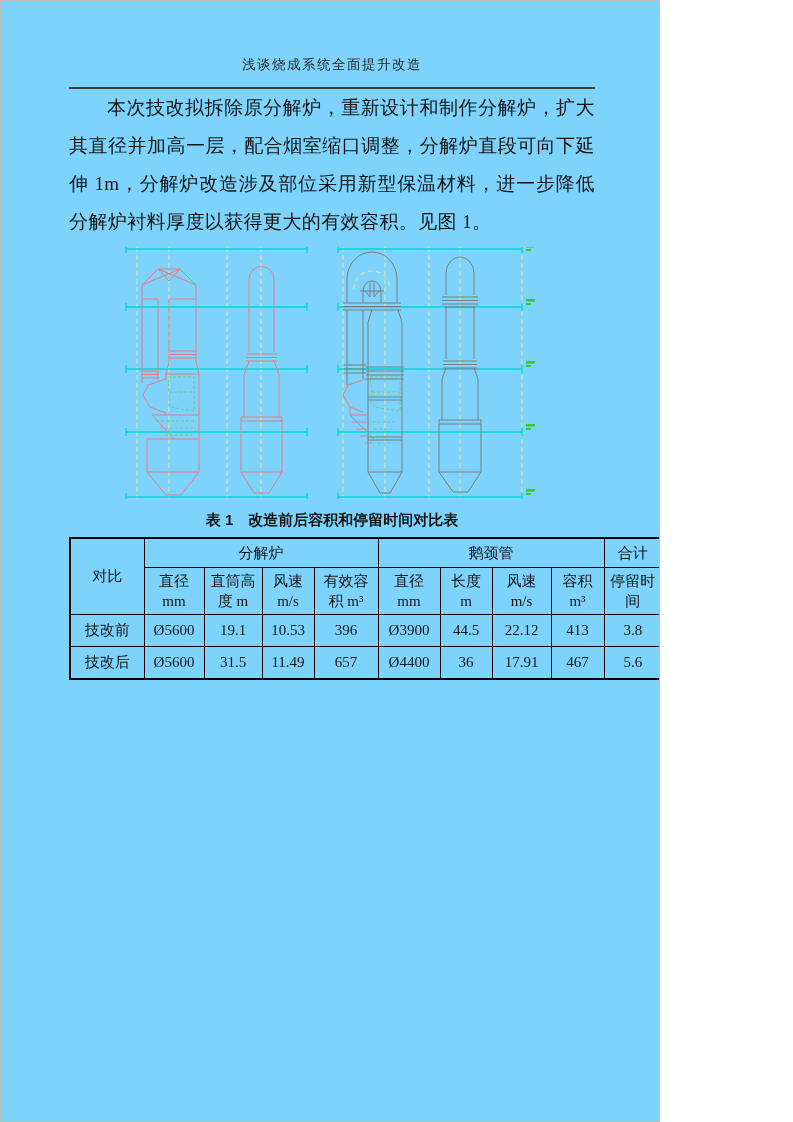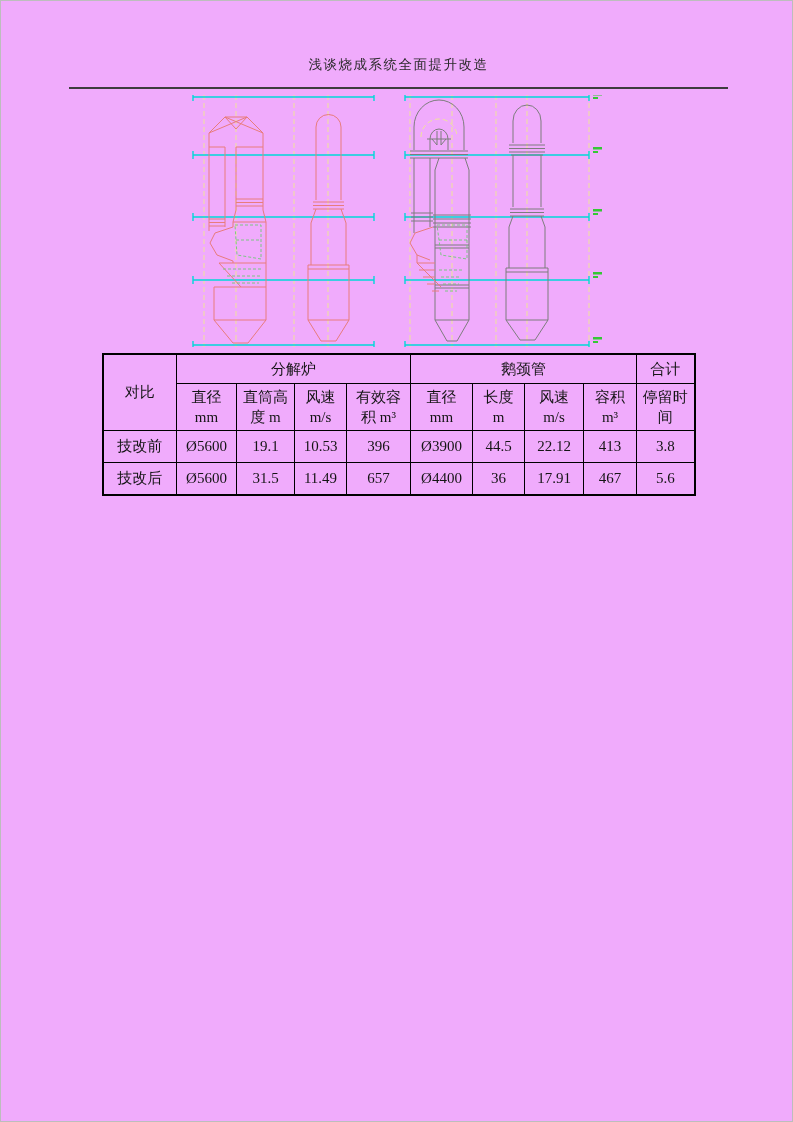--- a/index.html
+++ b/index.html
@@ -1,18 +1,18 @@
 <!DOCTYPE html>
 <html><head>
 <meta charset="utf-8">
 <style>
   html,body { margin:0; padding:0; background:#ffffff; }
   .page {
-    width:793px; height:1122px; box-sizing:border-box;
-    background:#f0abfc; border:1px solid #bdbdbd;
+    width:660px; height:1122px; box-sizing:border-box;
+    background:#7dd3fc; border:1px solid #bdbdbd;
     padding:0 64px 0 68px; position:relative;
     font-family:"Liberation Serif","DejaVu Serif",serif;
     color:#151515; overflow:hidden;
   }
   .header { padding-top:54px; padding-bottom:13px; border-bottom:2px solid #3d3d3d; text-align:center; }
   .header-title { font-size:13.5px; letter-spacing:1.5px; color:#2a2a2a; }
   .para { font-size:19px; line-height:38px; text-align:justify; text-indent:2em; margin:0; letter-spacing:0.4px; }
   .section-heading { font-size:19px; line-height:38px; margin:0; letter-spacing:0.4px; }
   .figure { margin-top:6px; text-align:center; }
   .figure svg { display:block; margin:0 auto; }
@@ -34,20 +34,21 @@
 </style>
 </head>
 <body>
 
 <div class="page">
 
   <div class="header">
     <span class="header-title">浅谈烧成系统全面提升改造</span>
   </div>
 
+  <p class="para">本次技改拟拆除原分解炉，重新设计和制作分解炉，扩大其直径并加高一层，配合烟室缩口调整，分解炉直段可向下延伸 1m，分解炉改造涉及部位采用新型保温材料，进一步降低分解炉衬料厚度以获得更大的有效容积。见图 1。</p>
 
   <div class="figure">
     <svg width="420" height="252" viewBox="0 0 420 252">
 
       <g stroke="#eeea90" stroke-width="0.9" stroke-dasharray="5 3" fill="none">
         <line x1="15" y1="0" x2="15" y2="252"></line>
           <line x1="47" y1="0" x2="47" y2="252"></line>
         <line x1="105" y1="0" x2="105" y2="252"></line>
           <line x1="139" y1="0" x2="139" y2="252"></line>
         <line x1="221" y1="0" x2="221" y2="252"></line>
@@ -175,20 +176,21 @@
         <path d="M324,121 L320,132 M352,121 L356,132"></path>
         <path d="M320,132 L320,173 M356,132 L356,173"></path>
         <path d="M317,173 L359,173 M317,177 L359,177"></path>
         <path d="M317,173 L317,225 M359,173 L359,225"></path>
         <path d="M317,225 L359,225 L346,245 L331,245 Z"></path>
       </g>
     </svg>
   </div>
 
 
+  <div class="table-caption">表 1　改造前后容积和停留时间对比表</div>
 
   <table class="cmp">
     <colgroup>
       <col style="width:74px">
         <col style="width:60px">
         <col style="width:58px">
         <col style="width:52px">
       <col style="width:64px">
         <col style="width:62px">
         <col style="width:52px">

